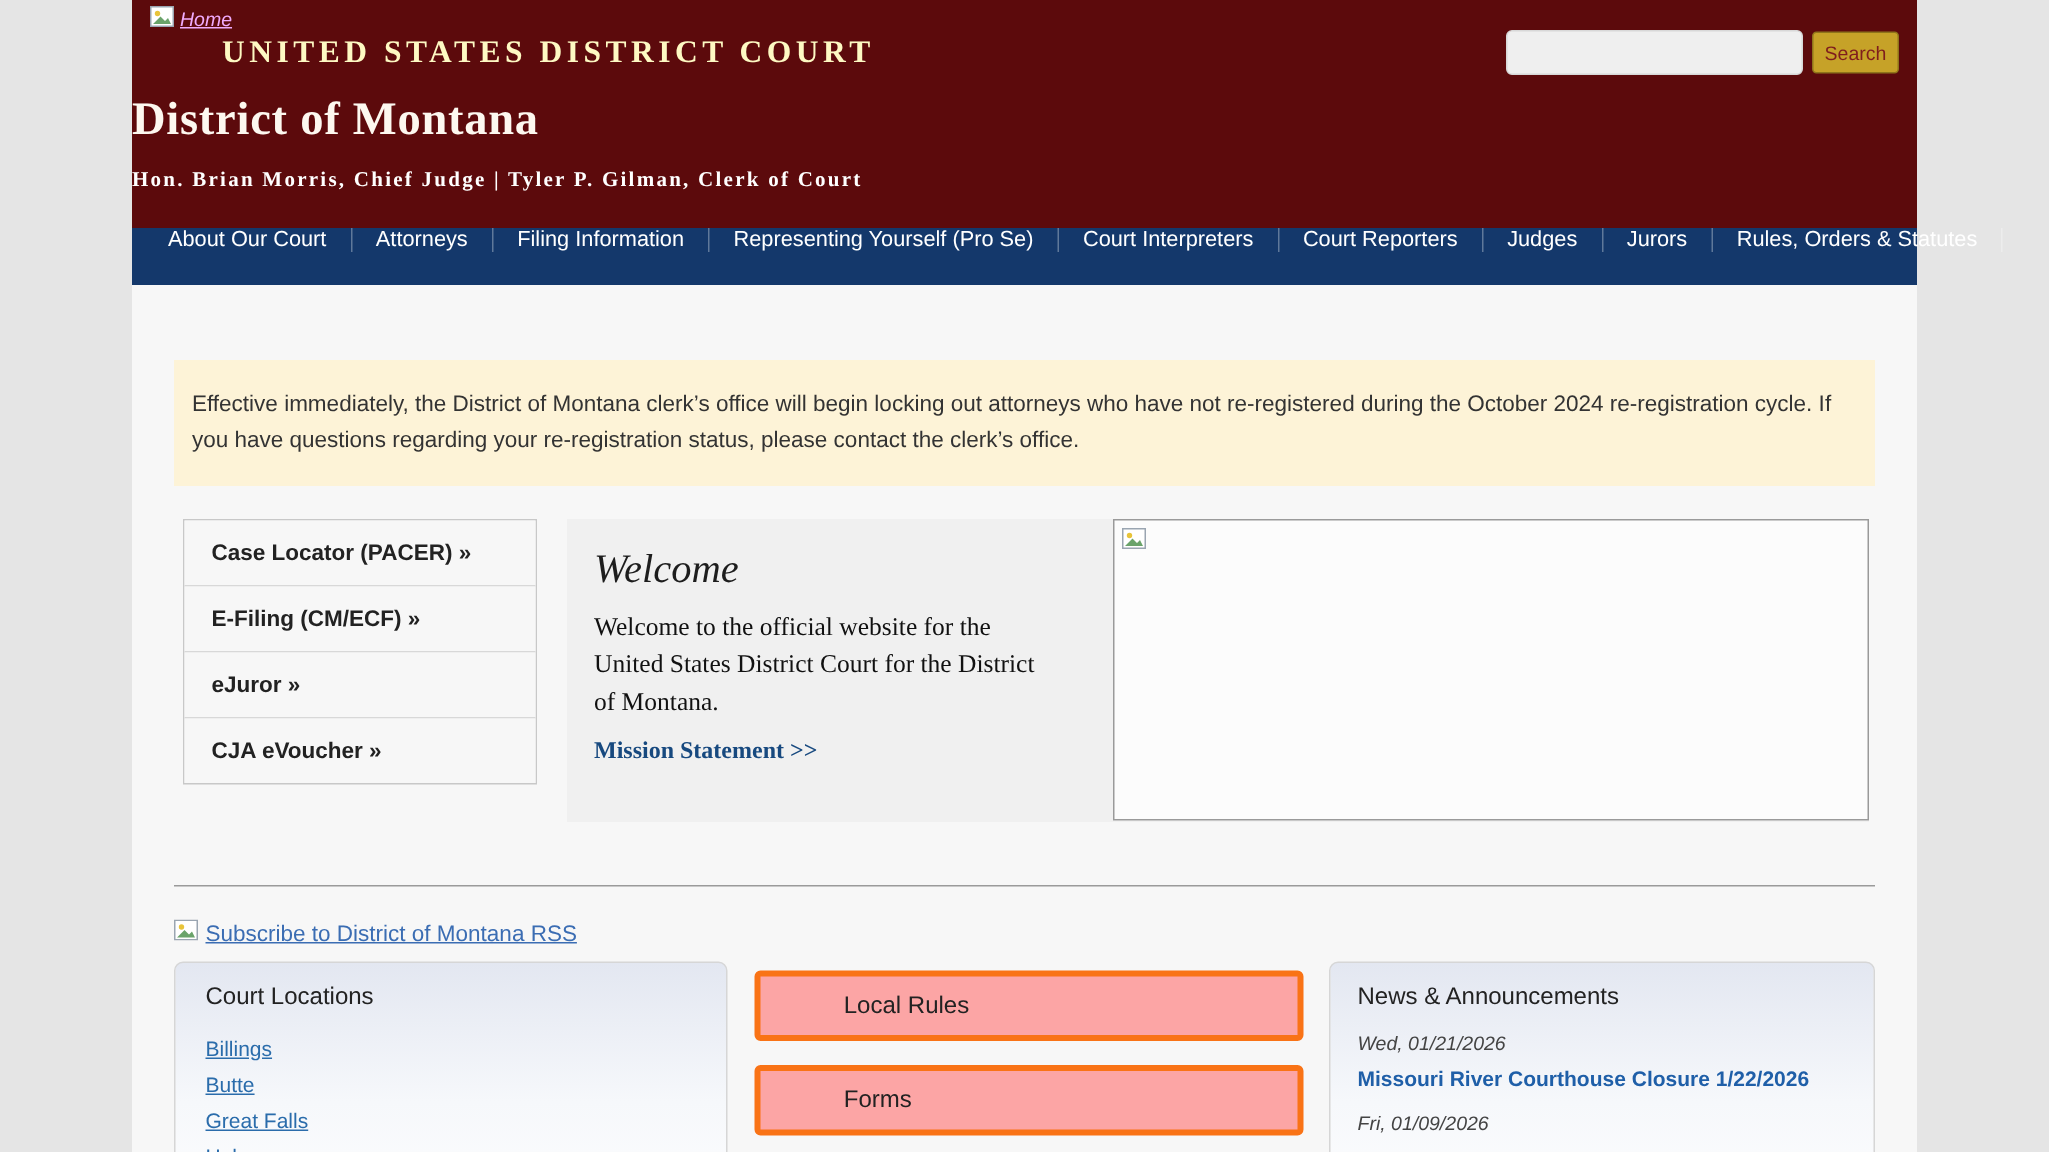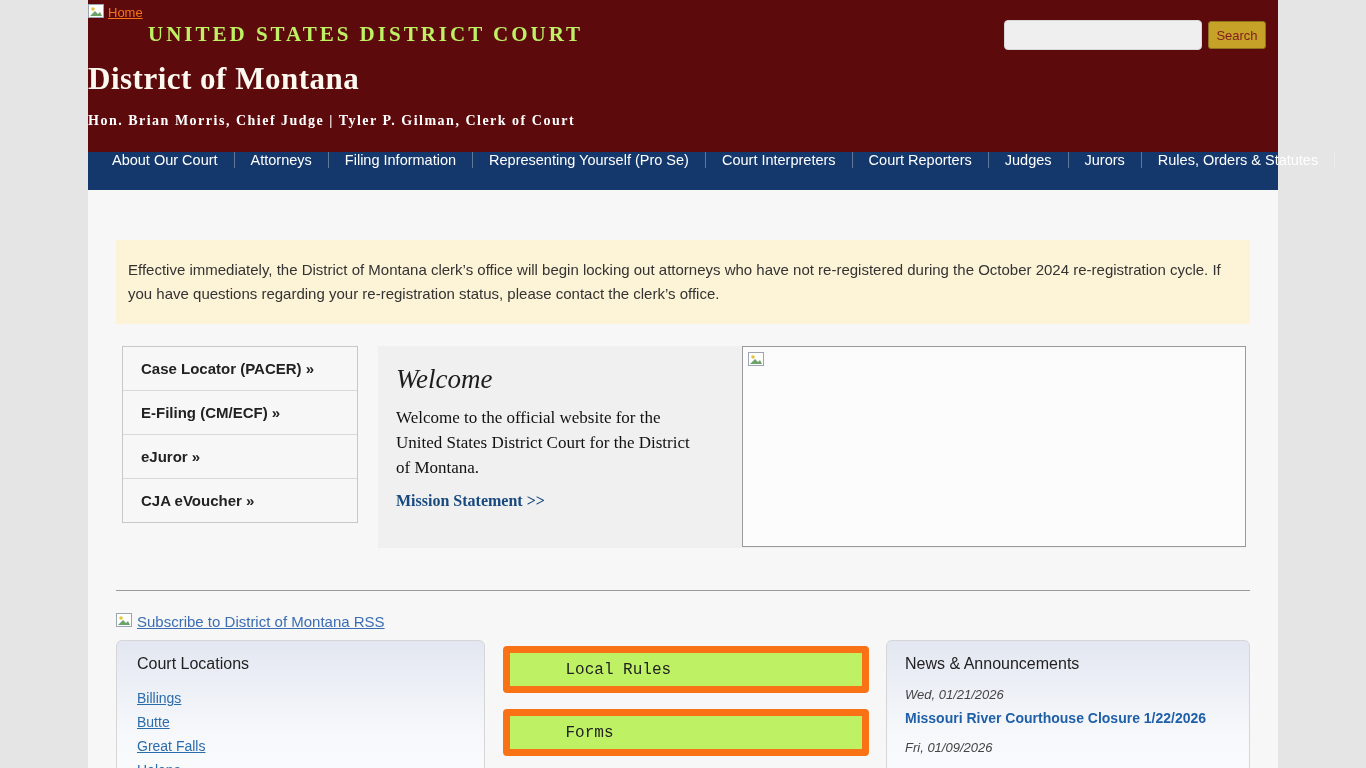--- a/index.html
+++ b/index.html
@@ -2,23 +2,23 @@
 <html><head>
 <meta charset="utf-8">
 <style>
   * { margin:0; padding:0; box-sizing:border-box; }
   html,body { width:1366px; height:768px; overflow:hidden; }
   body { background:#e5e5e5; font-family:"Liberation Sans", sans-serif; }
   .page { width:1190px; margin:0 auto; background:#f7f7f7; min-height:768px; }
 
   
   .header { background:#5c0a0c; height:152px; position:relative; }
-  .home-link { position:absolute; top:4px; left:0; display:flex; align-items:center; gap:4px;
-               color:#f97316; font-size:13px; text-decoration:underline; cursor:pointer; }
-  .court-title { color:#bef264; font-family:"Liberation Serif", serif; font-weight:bold;
+  .home-link { position:absolute; top:4px; left:12px; display:flex; align-items:center; gap:4px;
+               color:#f0abfc; font-size:13px; text-decoration:underline; cursor:pointer;font-style:italic; }
+  .court-title { color:#fef9c3; font-family:"Liberation Serif", serif; font-weight:bold;
                  font-size:21px; letter-spacing:3px; padding:22px 0 0 60px; }
   .district-title { color:#fdf8f0; font-family:"Liberation Serif", serif; font-weight:bold;
                     font-size:31px; padding:14px 0 0 0; letter-spacing:0.5px; }
   .officials { color:#ffffff; font-family:"Liberation Serif", serif; font-weight:bold;
                font-size:14px; letter-spacing:1.5px; padding:16px 0 0 0; }
   .search-area { position:absolute; top:20px; right:12px; display:flex; align-items:center; gap:6px; }
   .search-input { width:198px; height:30px; background:#efefef; border:1px solid #d8d8d8;
                   border-radius:4px; padding:0 8px; font-size:14px; }
   .search-btn { width:58px; height:28px; background:#c6a228; border:1px solid #8e741a;
                 border-radius:3px; color:#7f1d1d; font-size:13px; cursor:pointer; }
@@ -56,22 +56,22 @@
 
   
   .bottom-row { display:flex; margin:10px 28px 0 28px; justify-content:space-between; align-items:flex-start; }
   .panel { background:linear-gradient(180deg,#e3e7f1 0%, #f6f8fb 55%, #fdfdfe 100%);
            border:1px solid #d6d6d6; border-radius:6px; height:170px; }
   .locations-panel { width:369px; padding:14px 0 0 20px; }
   .panel-title { font-family:Liberation Sans, sans-serif; font-size:16px; color:#222222; }
   .loc-list { margin-top:13px; }
   .loc-link { color:#2a6cab; font-size:14px; line-height:24px; text-decoration:underline; cursor:pointer; width:fit-content; }
   .middle-col { width:366px; padding-top:6px; }
-  .page-box { height:47px; background:#bef264; border:7px solid #f97316; border-radius:4px;
-              display:flex; align-items:center; padding-left:56px; font-family:Liberation Mono, monospace;
+  .page-box { height:47px; background:#fca5a5; border:4px solid #f97316; border-radius:4px;
+              display:flex; align-items:center; padding-left:56px; font-family:Liberation Sans, sans-serif;
               font-size:16px; color:#222222; margin-bottom:16px; cursor:pointer; }
   .news-panel { width:364px; padding:14px 14px 0 18px; }
   .news-date { font-style:italic; font-size:13px; color:#444444; margin-top:14px; }
   .news-link { font-weight:bold; font-size:14px; color:#1f5fa8; margin-top:8px; cursor:pointer; text-decoration:none; }
 
   .broken-icon { flex:0 0 auto; display:inline-block; }
 </style>
 </head>
 <body>
 

